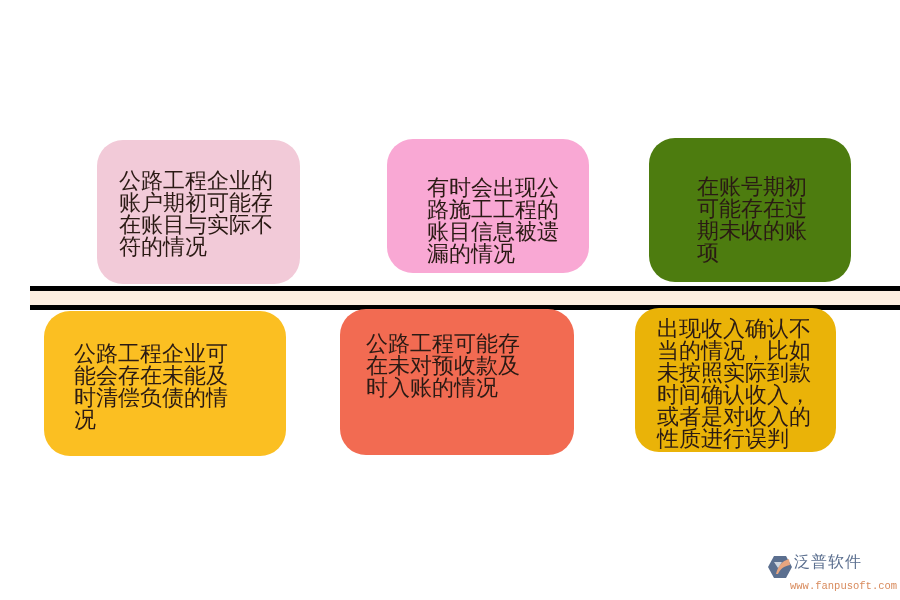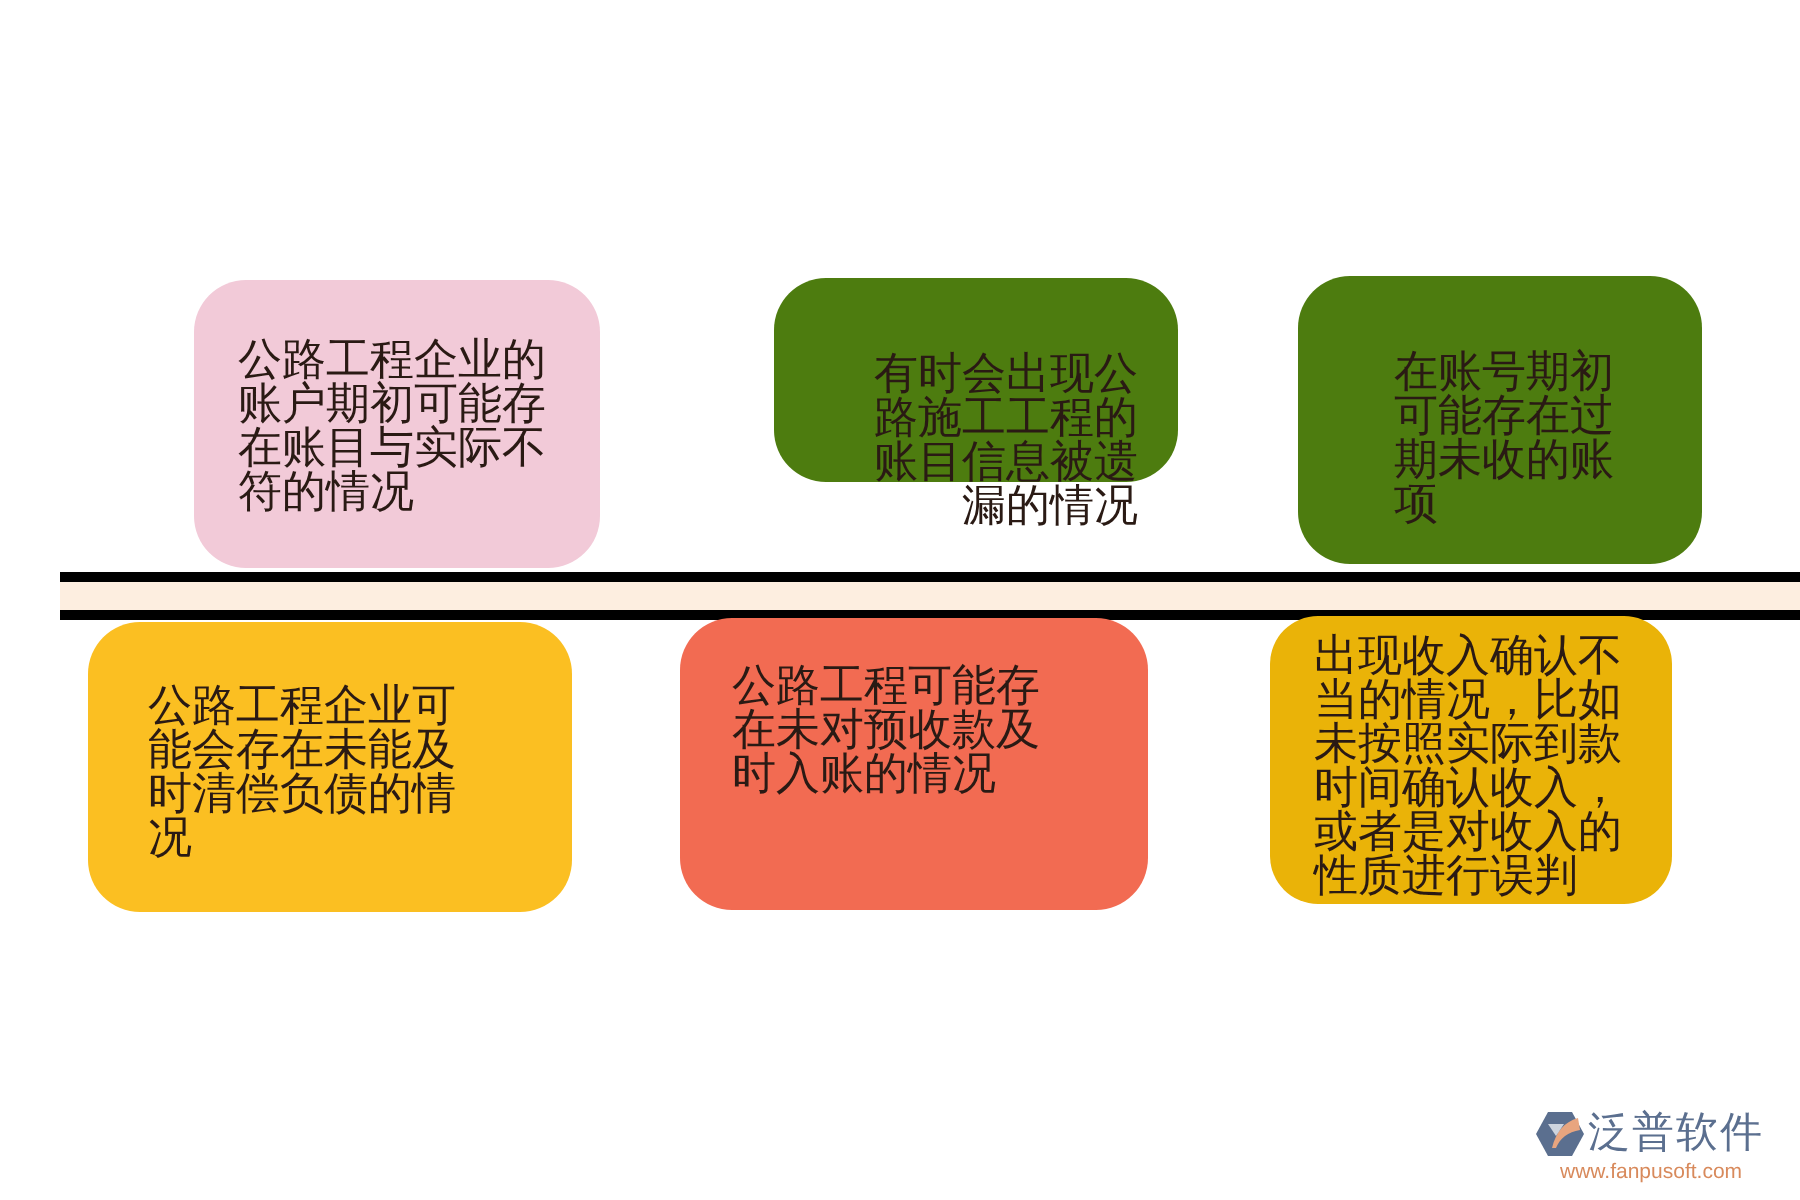--- a/index.html
+++ b/index.html
@@ -4,31 +4,31 @@
   <style>
     html, body { margin:0; padding:0; }
     body { width:900px; height:600px; background:#ffffff; position:relative; overflow:hidden;
            font-family: "DejaVu Sans", "Liberation Sans", sans-serif; }
     .box { position:absolute; border-radius:26px; box-sizing:border-box; color:#2a1a14;
            font-size:22px; line-height:22px; }
     .box span { position:absolute; display:block; }
     .band { position:absolute; left:30px; top:286px; width:870px; height:24px; box-sizing:border-box;
             border-top:5px solid #000; border-bottom:5px solid #000; background:#fdeee0; }
     .logo { position:absolute; left:768px; top:552px; width:130px; height:44px; }
-    .logo-cn { position:absolute; left:26px; top:0px; font-size:21px; color:#5b6f8f; letter-spacing:1px; }
-    .logo-url { position:absolute; left:12px; top:28px; font-size:10.5px; color:#d88a5c;
-                font-family: Liberation Sans, sans-serif; }
+    .logo-cn { position:absolute; left:26px; top:0px; font-size:16px; color:#5b6f8f; letter-spacing:1px; }
+    .logo-url { position:absolute; left:22px; top:28px; font-size:10.5px; color:#d88a5c;
+                font-family: Liberation Mono, monospace; }
   </style>
 </head>
 <body>
 
 <div class="box" style="left:97px;top:140px;width:203px;height:144px;background:#f2cad8;">
   <span style="left:22px;top:30px;width:160px;">公路工程企业的账户期初可能存在账目与实际不符的情况</span>
 </div>
-<div class="box" style="left:387px;top:139px;width:202px;height:102px;background:#4d7c0f;text-align:right;">
+<div class="box" style="left:387px;top:139px;width:202px;height:134px;background:#f9a8d4;">
   <span style="left:40px;top:38px;width:142px;">有时会出现公路施工工程的账目信息被遗漏的情况</span>
 </div>
 <div class="box" style="left:649px;top:138px;width:202px;height:144px;background:#4d7c0f;">
   <span style="left:48px;top:38px;width:120px;">在账号期初可能存在过期未收的账项</span>
 </div>
 
 <div class="band"></div>
 
 <div class="box" style="left:44px;top:311px;width:242px;height:145px;background:#fbbf22;">
   <span style="left:30px;top:32px;width:160px;">公路工程企业可能会存在未能及时清偿负债的情况</span>

